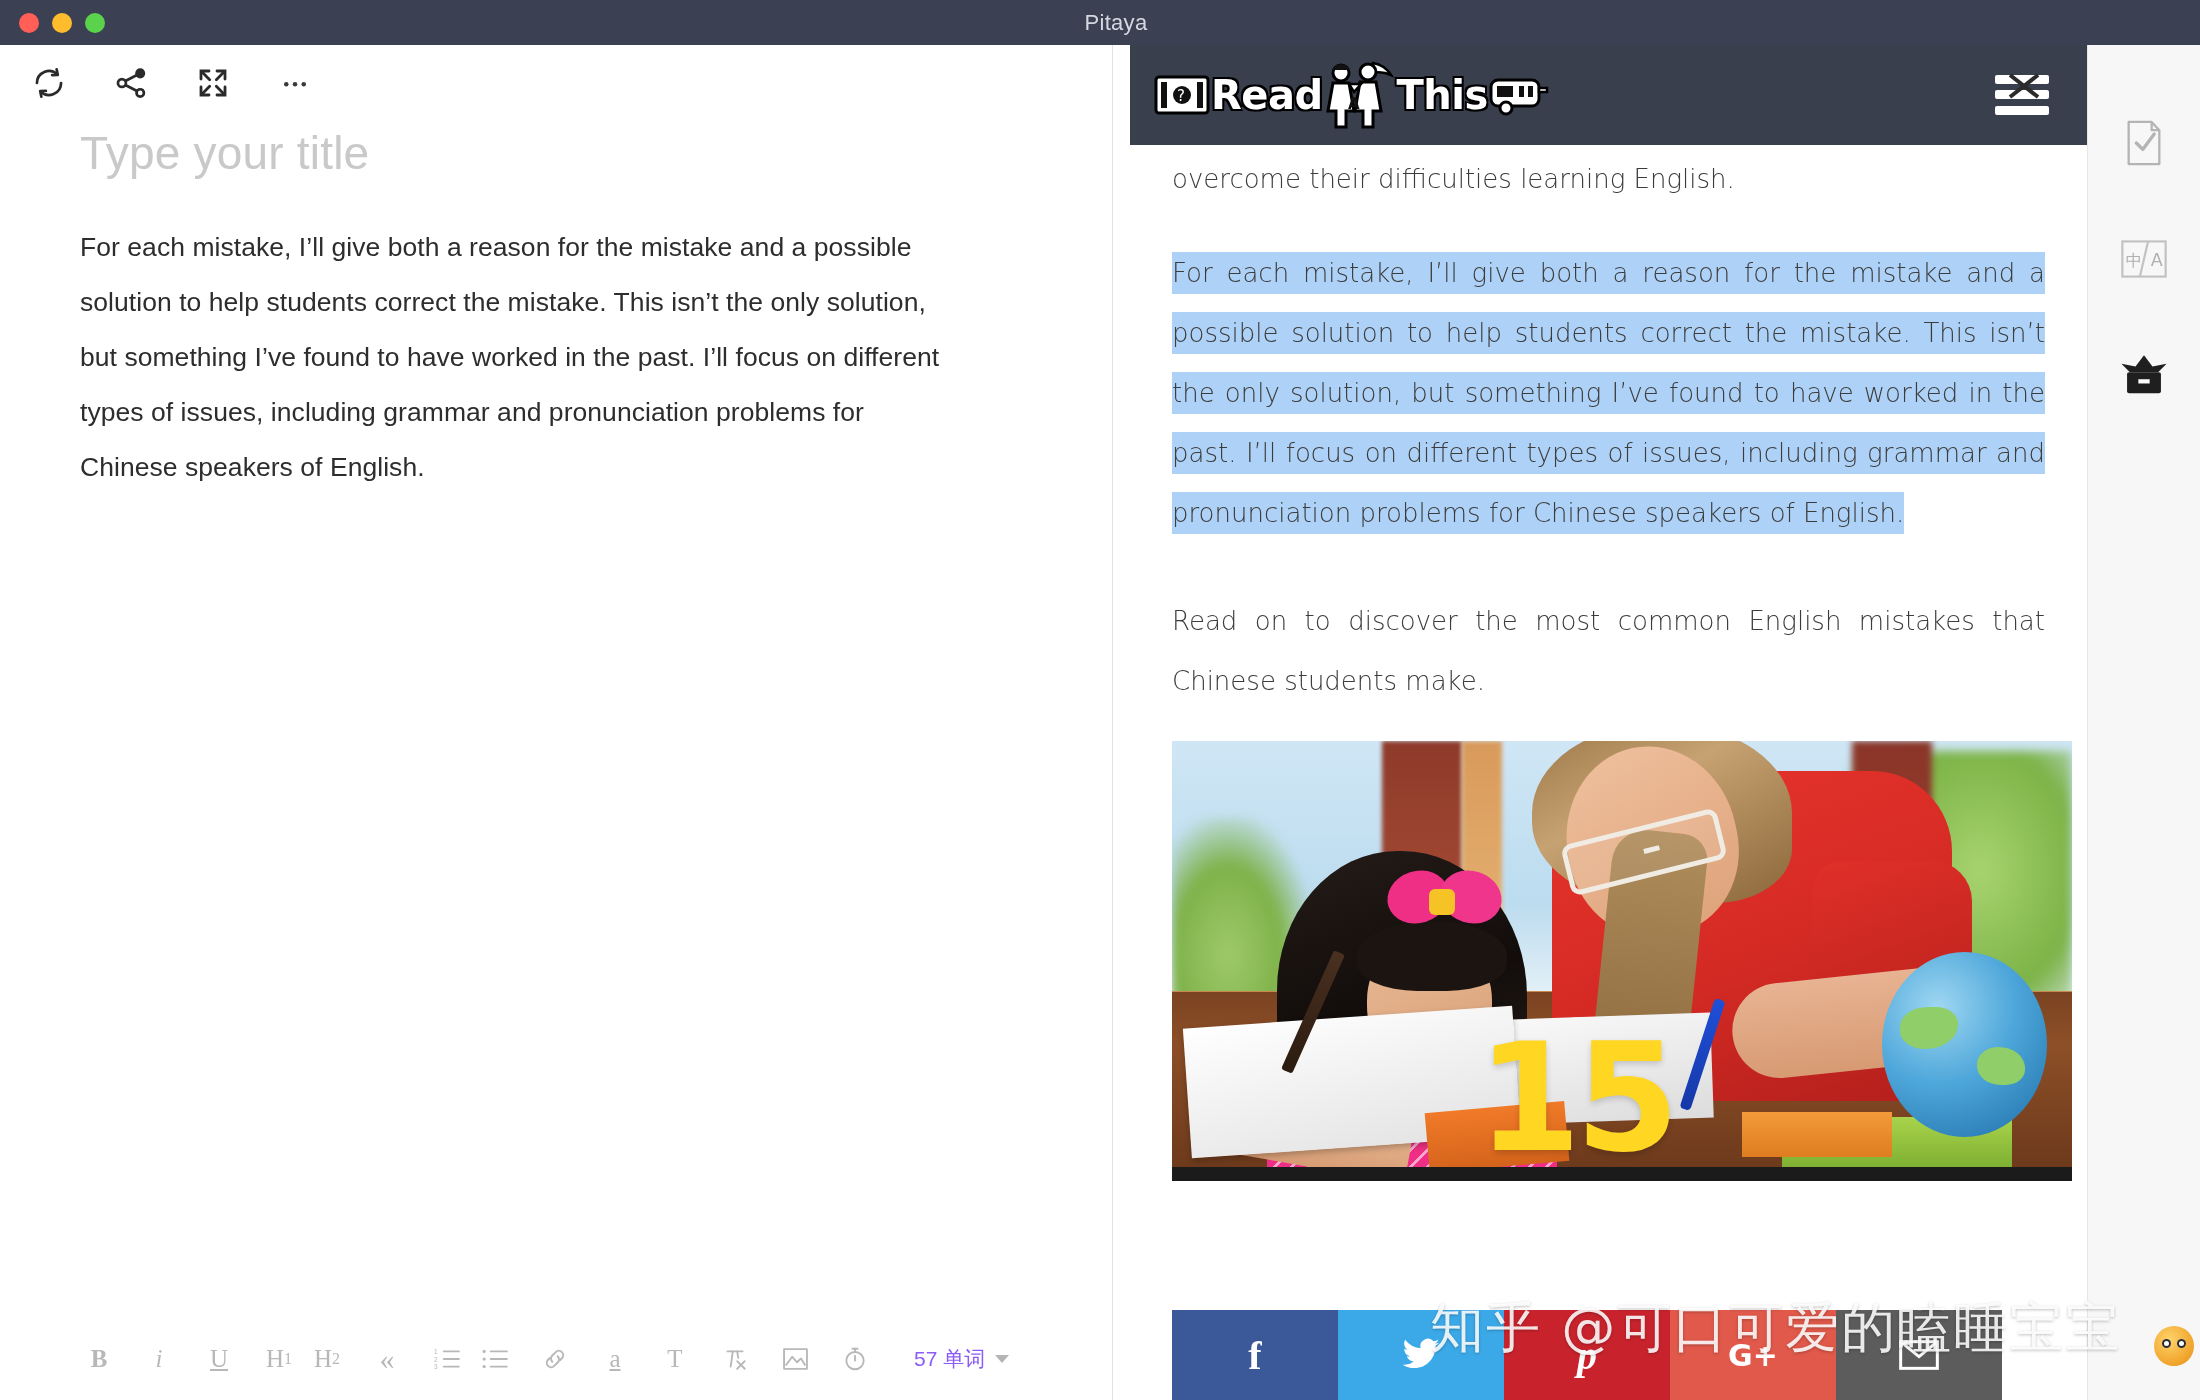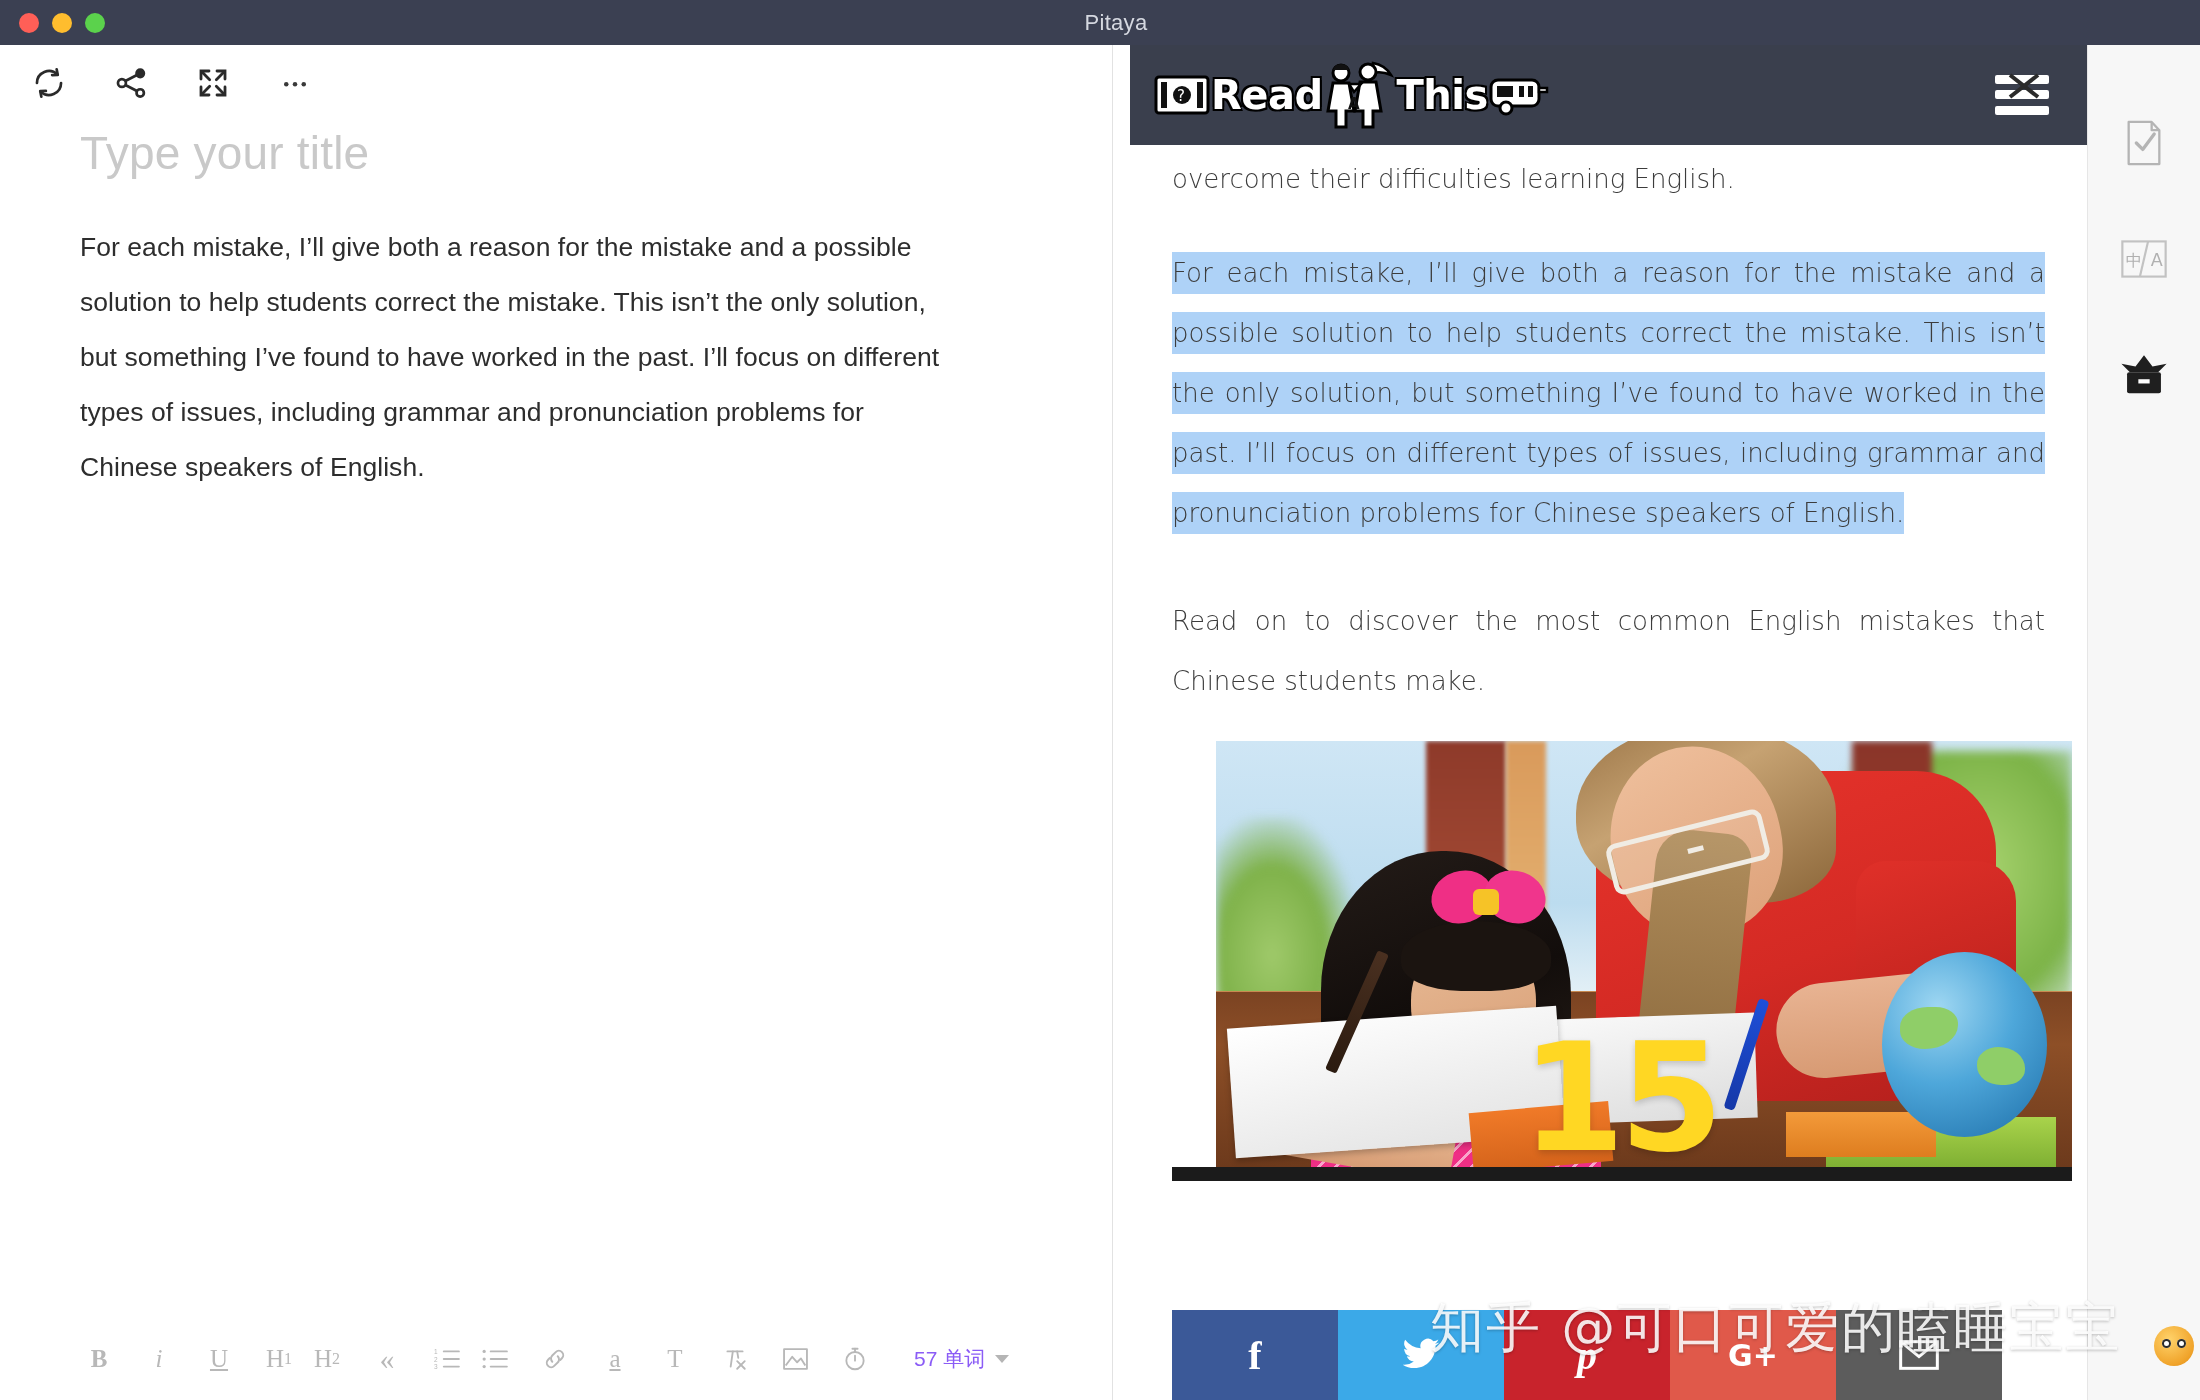--- a/index.html
+++ b/index.html
@@ -160,21 +160,21 @@
   }
   #prev-p-top { color: #3c3c3c; }
 
   #prev-figure {
     margin-top: 30px;
     width: 900px; height: 440px;
     position: relative;
     overflow: hidden;
     border-bottom: 14px solid #1b1b1b;
   }
-  #prev-photo { position: absolute; inset: 0; overflow: hidden; margin-left: 44px; }
+  #prev-photo { position: absolute; inset: 0; overflow: hidden; }
 
   
   .ph-sky { position:absolute; inset:0;
     background: linear-gradient(180deg,#cfe6f5 0%,#bcdcef 38%,#e8f2f7 62%,#f0f5f7 100%); }
   .ph-greenL { position:absolute; left:0; bottom:120px; width:140px; height:230px;
     background: radial-gradient(ellipse at 40% 60%, #9fc96a 0%, #7fb24a 45%, rgba(160,200,120,0) 75%); filter: blur(4px);}
   .ph-greenR { position:absolute; right:0; top:10px; width:230px; height:300px;
     background: radial-gradient(ellipse at 60% 40%, #a8d36f 0%, #7cb347 50%, rgba(150,200,110,0) 80%); filter: blur(5px);}
   .ph-wall { position:absolute; left:210px; top:0; width:80px; height:300px;
     background: linear-gradient(180deg,#8e3a2a,#b4573c); filter: blur(2px); }

